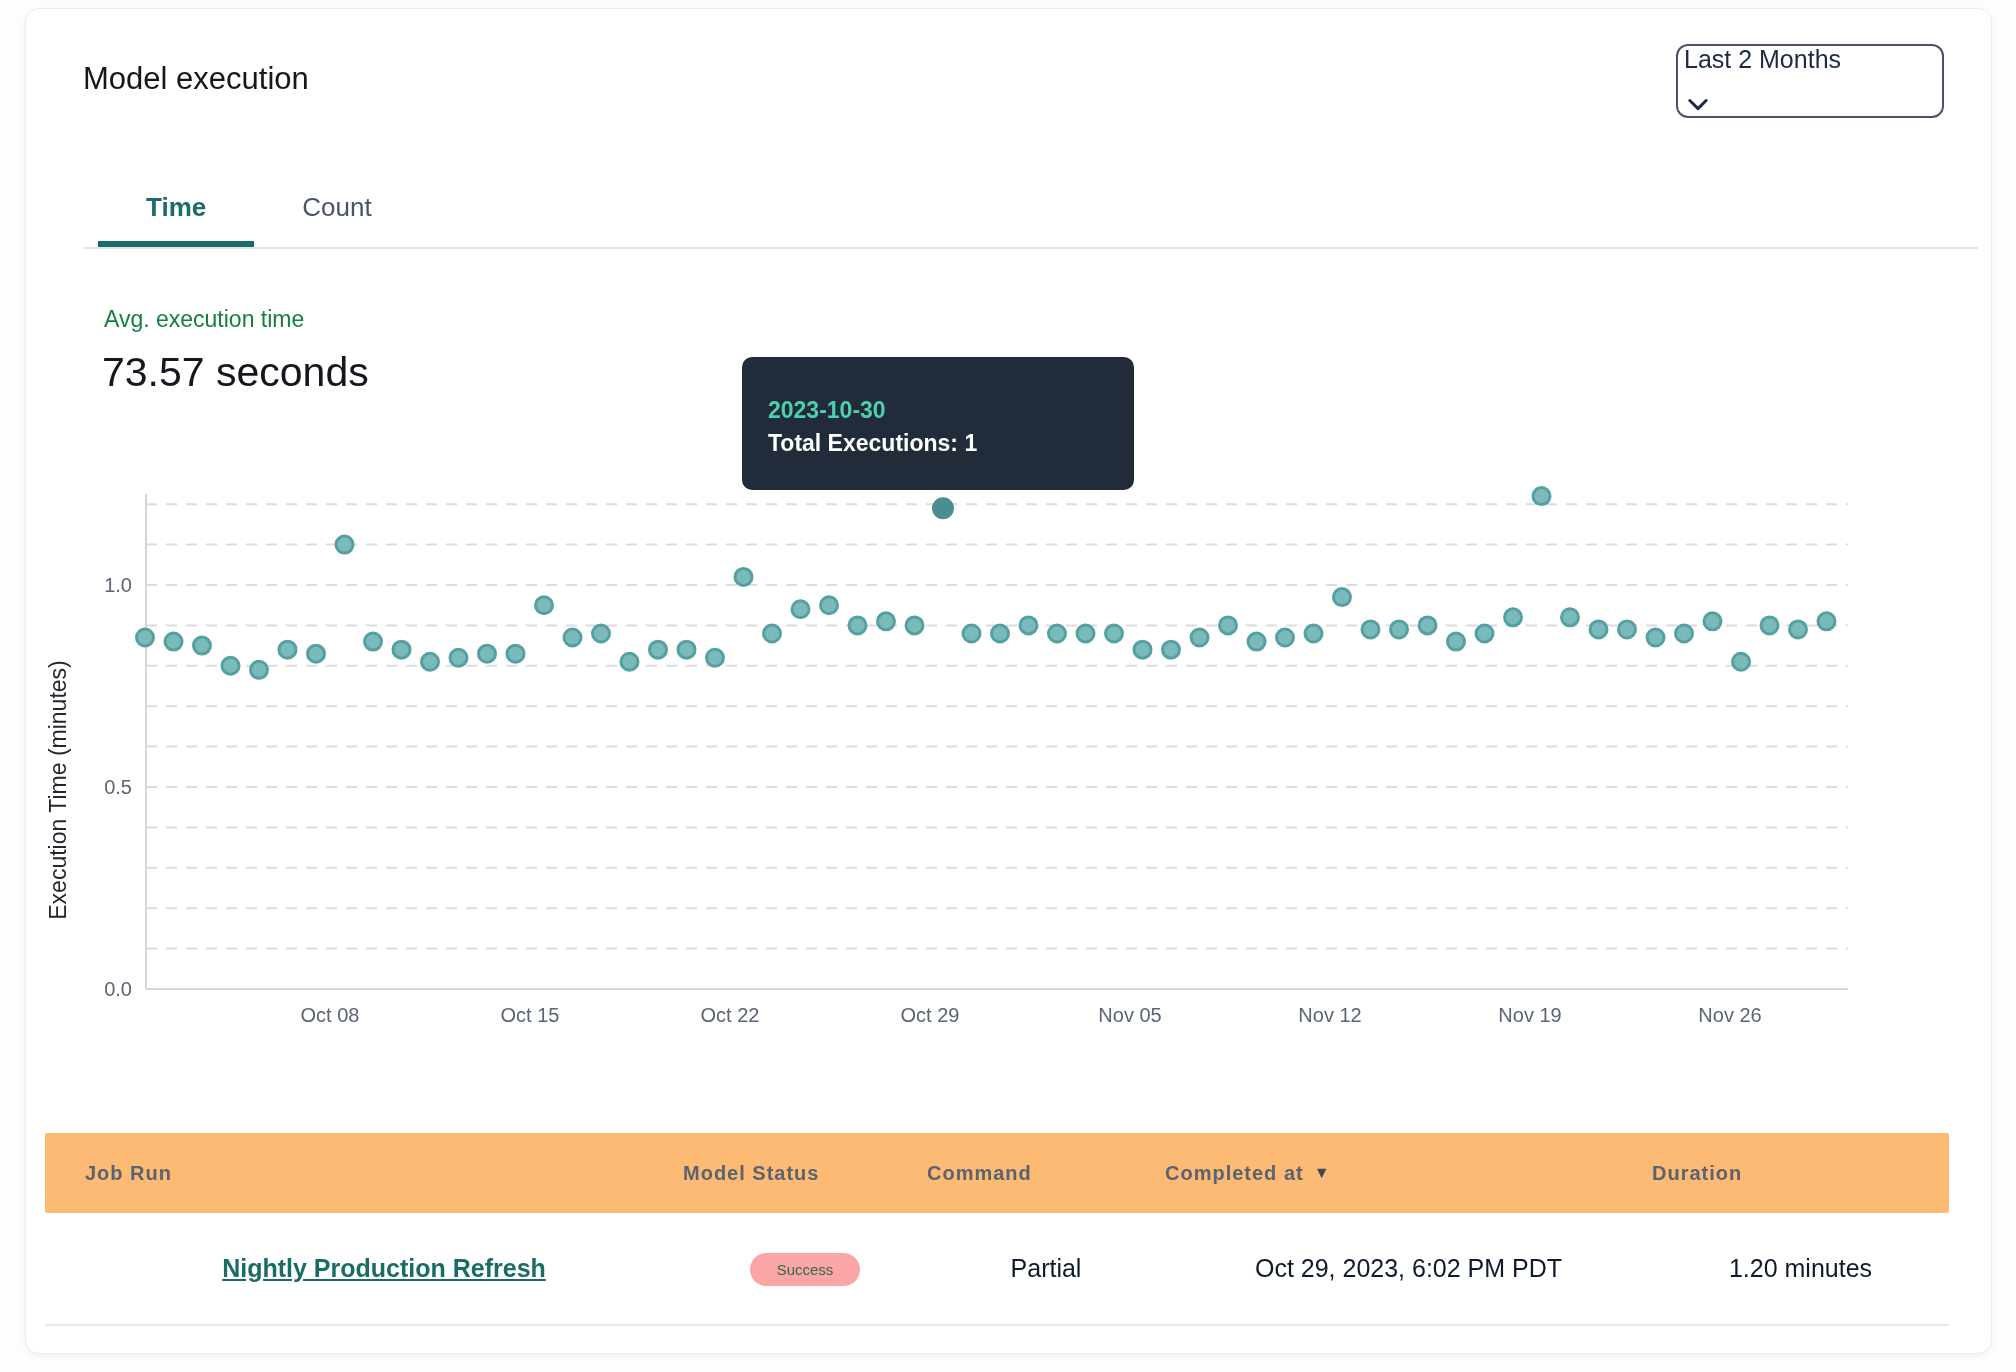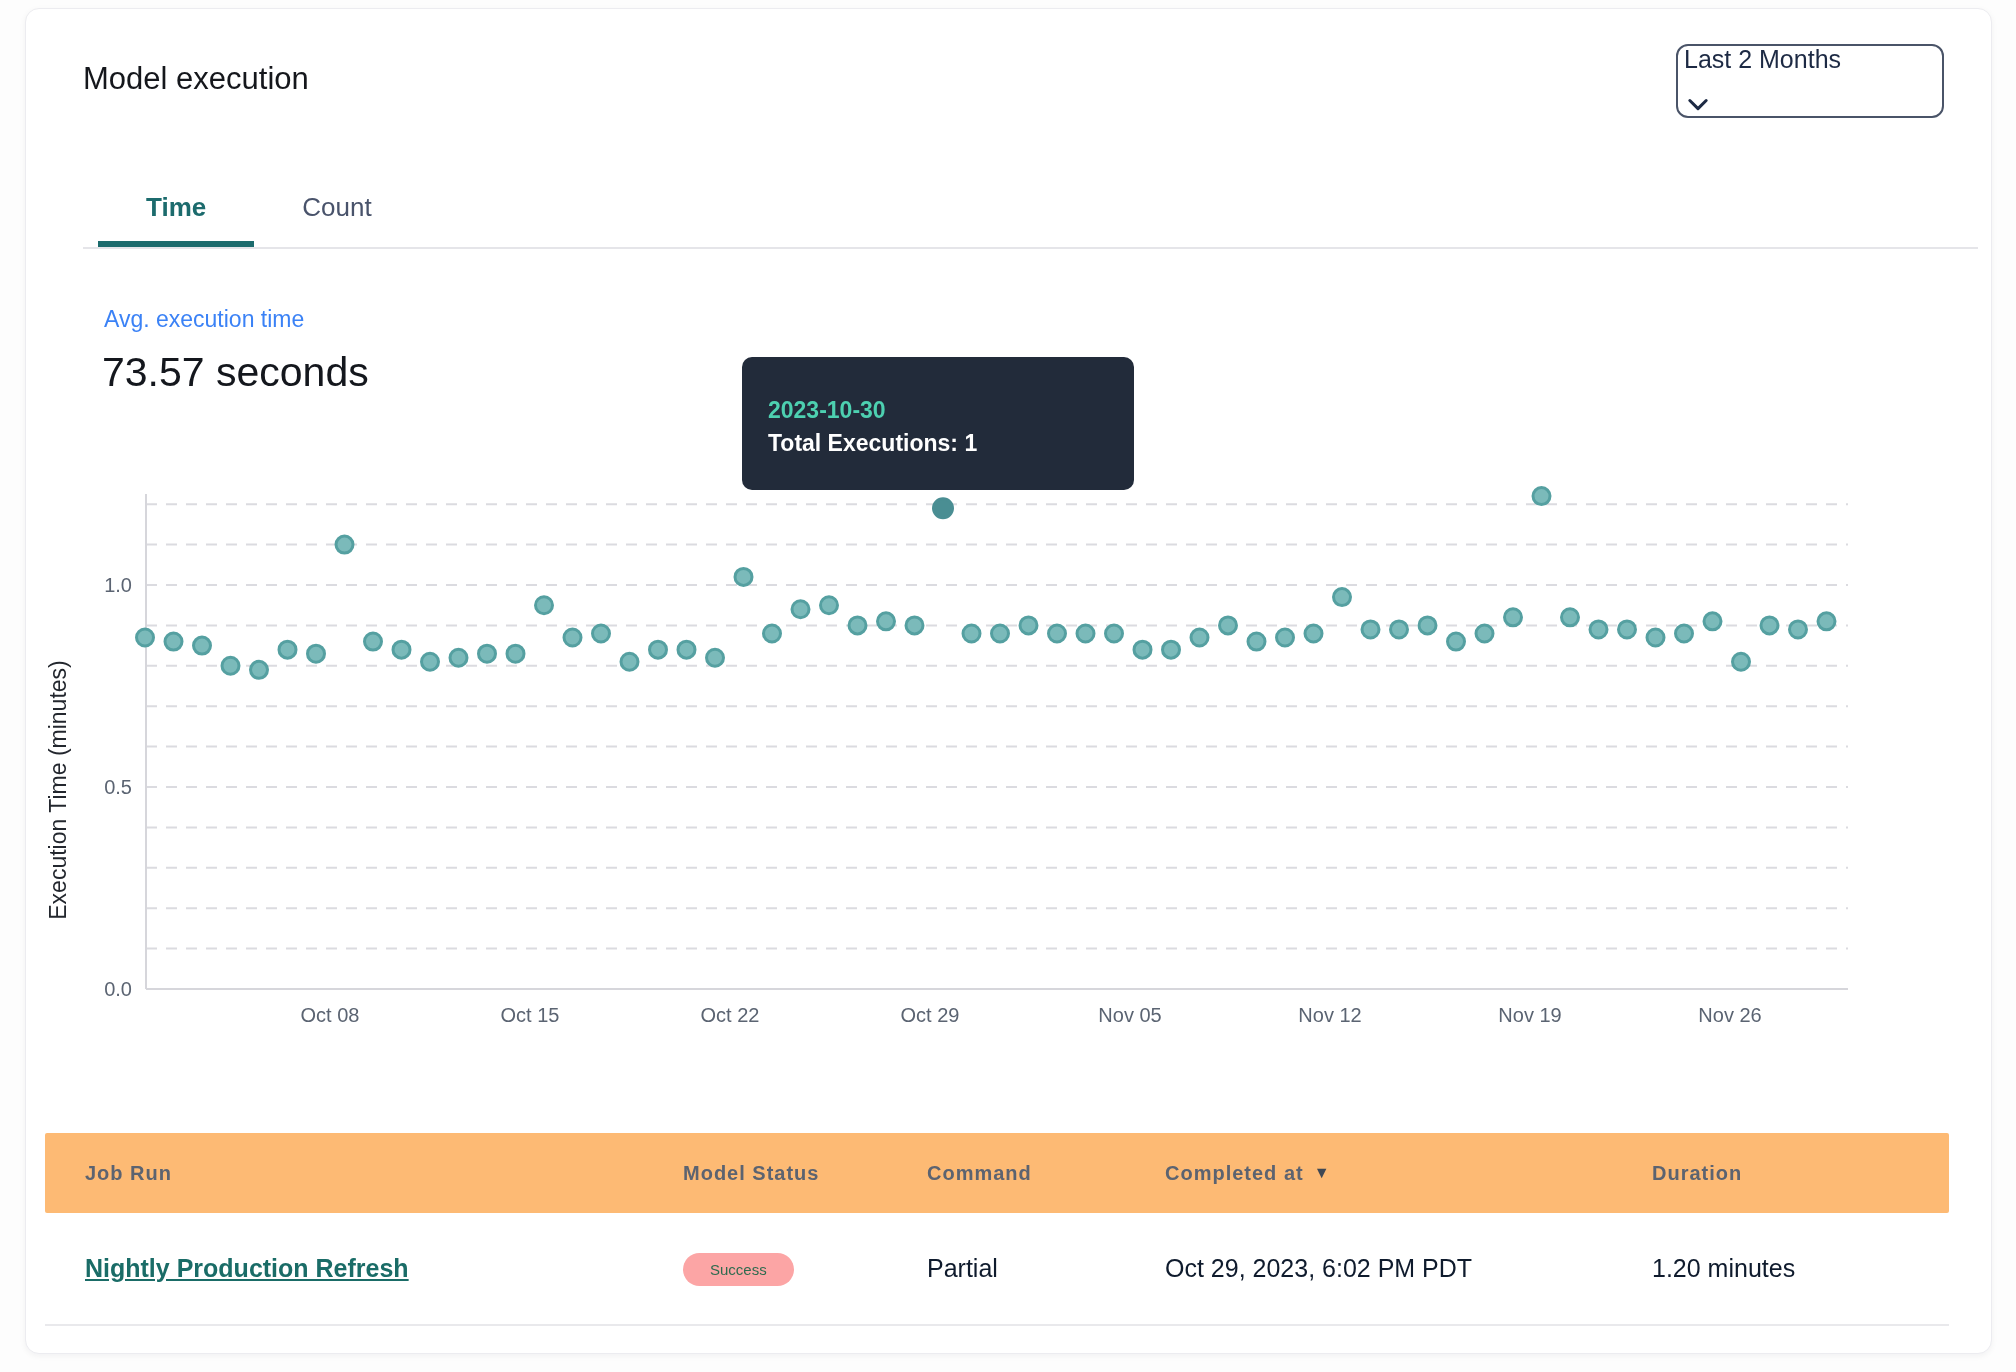--- a/index.html
+++ b/index.html
@@ -11,41 +11,41 @@
   .range-btn{position:absolute;left:1650px;top:35px;width:268px;height:74px;background:#fff;
     border:2px solid #4a5468;border-radius:12px;display:flex;align-items:flex-start;justify-content:center;
     gap:16px;font-size:25px;color:#1d2a44;cursor:pointer;font-family:inherit;flex-direction:column;}
   
   .tabbar{position:absolute;left:57px;top:158px;width:1895px;height:82px;border-bottom:2px solid #e5e5e9;
     display:flex;padding-left:15px;box-sizing:border-box;}
   .tab{height:80px;line-height:80px;text-align:center;font-size:26px;color:#49536b;cursor:pointer;
     padding:0 48px;box-sizing:border-box;}
   .tab.active{color:#1c6b6d;font-weight:700;border-bottom:6px solid #1c6b6d;}
   
-  .stat-label{position:absolute;left:78px;top:297px;font-size:23px;color:#3b82f6;}
+  .stat-label{position:absolute;left:78px;top:297px;font-size:23px;color:#15803d;}
   .stat-value{position:absolute;left:76px;top:340px;font-size:41px;font-weight:500;color:#14171d;}
   
   .chart-svg{position:absolute;left:0;top:430px;}
   .tick-text{fill:#5b6472;font-size:20px;font-family:"Liberation Sans",sans-serif;}
   .axis-title{fill:#23272e;font-size:23px;font-family:"Liberation Sans",sans-serif;}
   
   .tooltip{position:absolute;left:742px;top:357px;min-width:392px;height:133px;box-sizing:border-box;
     background:#222b3a;border-radius:10px;padding:17px 26px;}
   .tt-date{color:#4dd0b0;font-size:23px;font-weight:600;line-height:33px;margin-top:20px;}
   .tt-line{color:#ffffff;font-size:23px;font-weight:600;line-height:32px;}
   
   .tbl-header{position:absolute;left:45px;top:1133px;width:1904px;height:80px;background:#fdba74;
     display:grid;grid-template-columns:598px 244px 238px 487px auto;align-items:center;
     padding-left:40px;box-sizing:border-box;border-radius:2px;}
   .th{font-size:20px;font-weight:700;color:#5c6370;letter-spacing:1px;display:flex;align-items:center;gap:10px;}
   .sort-caret{font-size:16px;color:#3f4854;}
   .tbl-row{position:absolute;left:45px;top:1213px;width:1904px;height:113px;
     display:grid;grid-template-columns:598px 244px 238px 487px auto;align-items:center;
     padding-left:40px;box-sizing:border-box;border-bottom:2px solid #e9e9ec;}
-  .cell{font-size:25px;color:#0f1b2d;}
+  .cell{font-size:25px;color:#0f1b2d;text-align:center;}
   .job-link{font-size:25px;font-weight:700;color:#1a6c67;text-decoration:underline;cursor:pointer;}
   .badge{display:inline-block;padding:8px 27px;border-radius:26px;background:#fca5a5;color:#2e6b4f;
     font-size:15px;}
 </style>
 </head>
 <body>
 
 <div class="card">
 
   <div class="page-title">Model execution</div>

